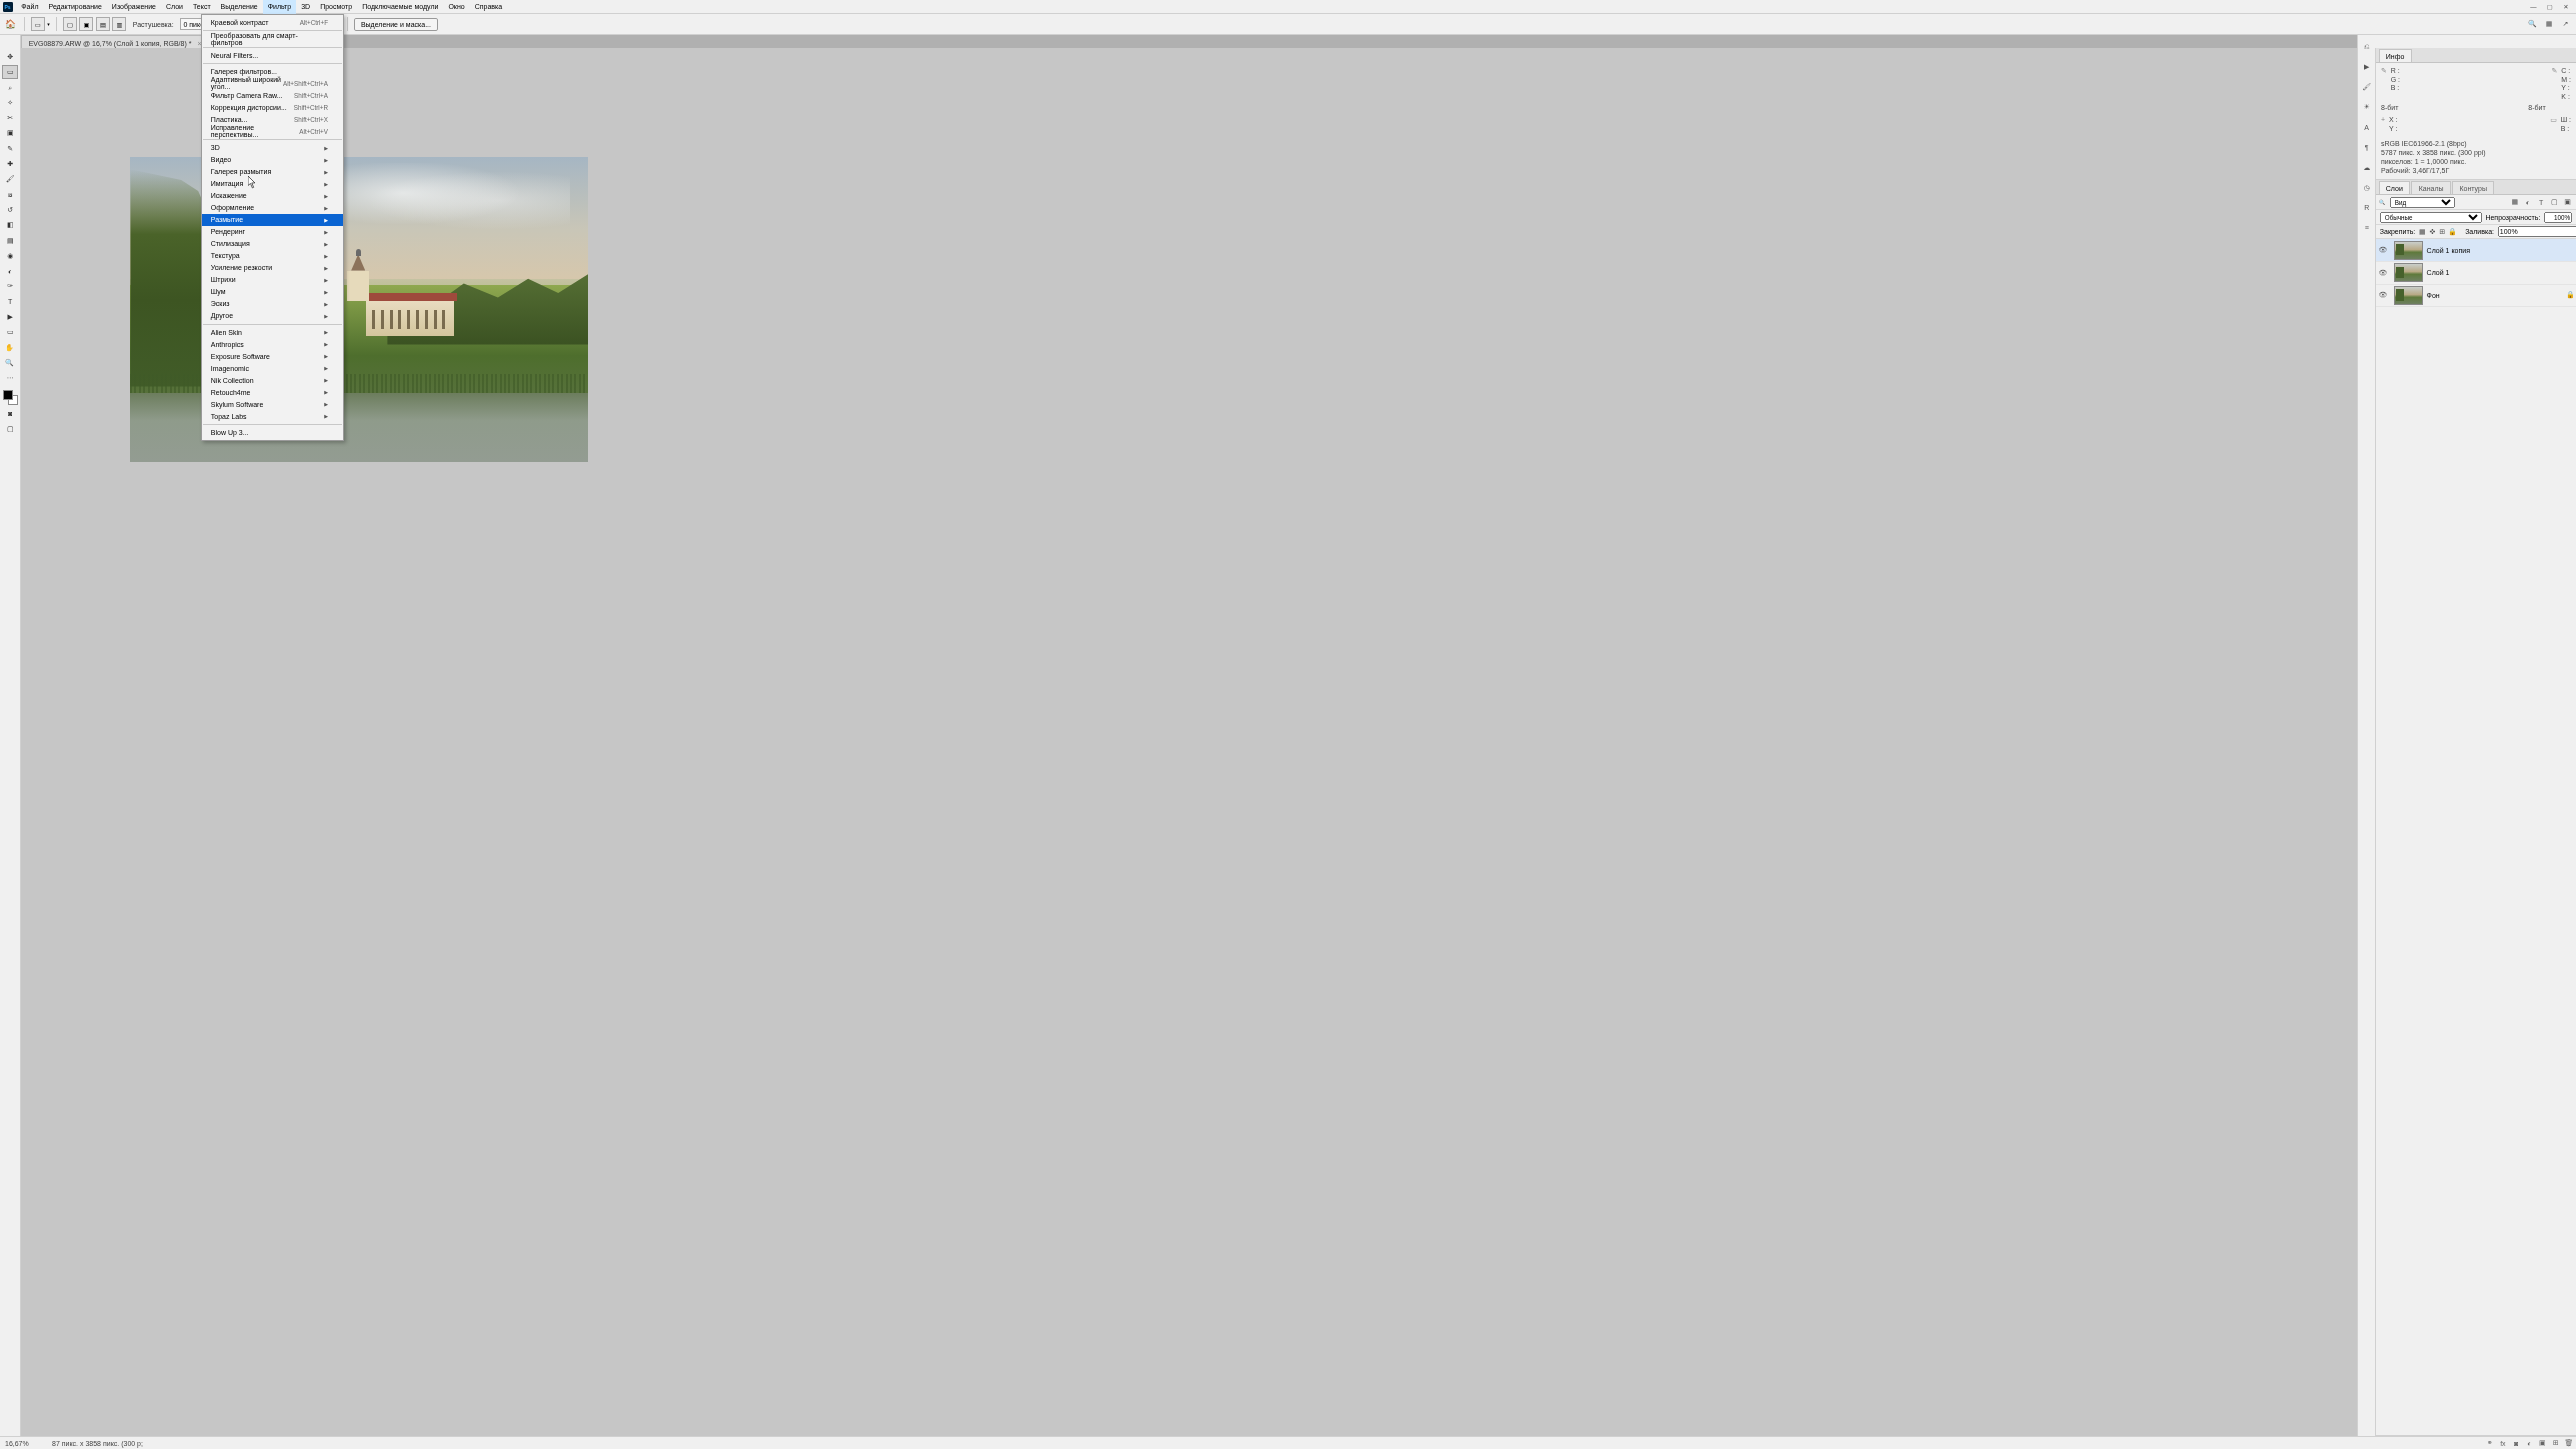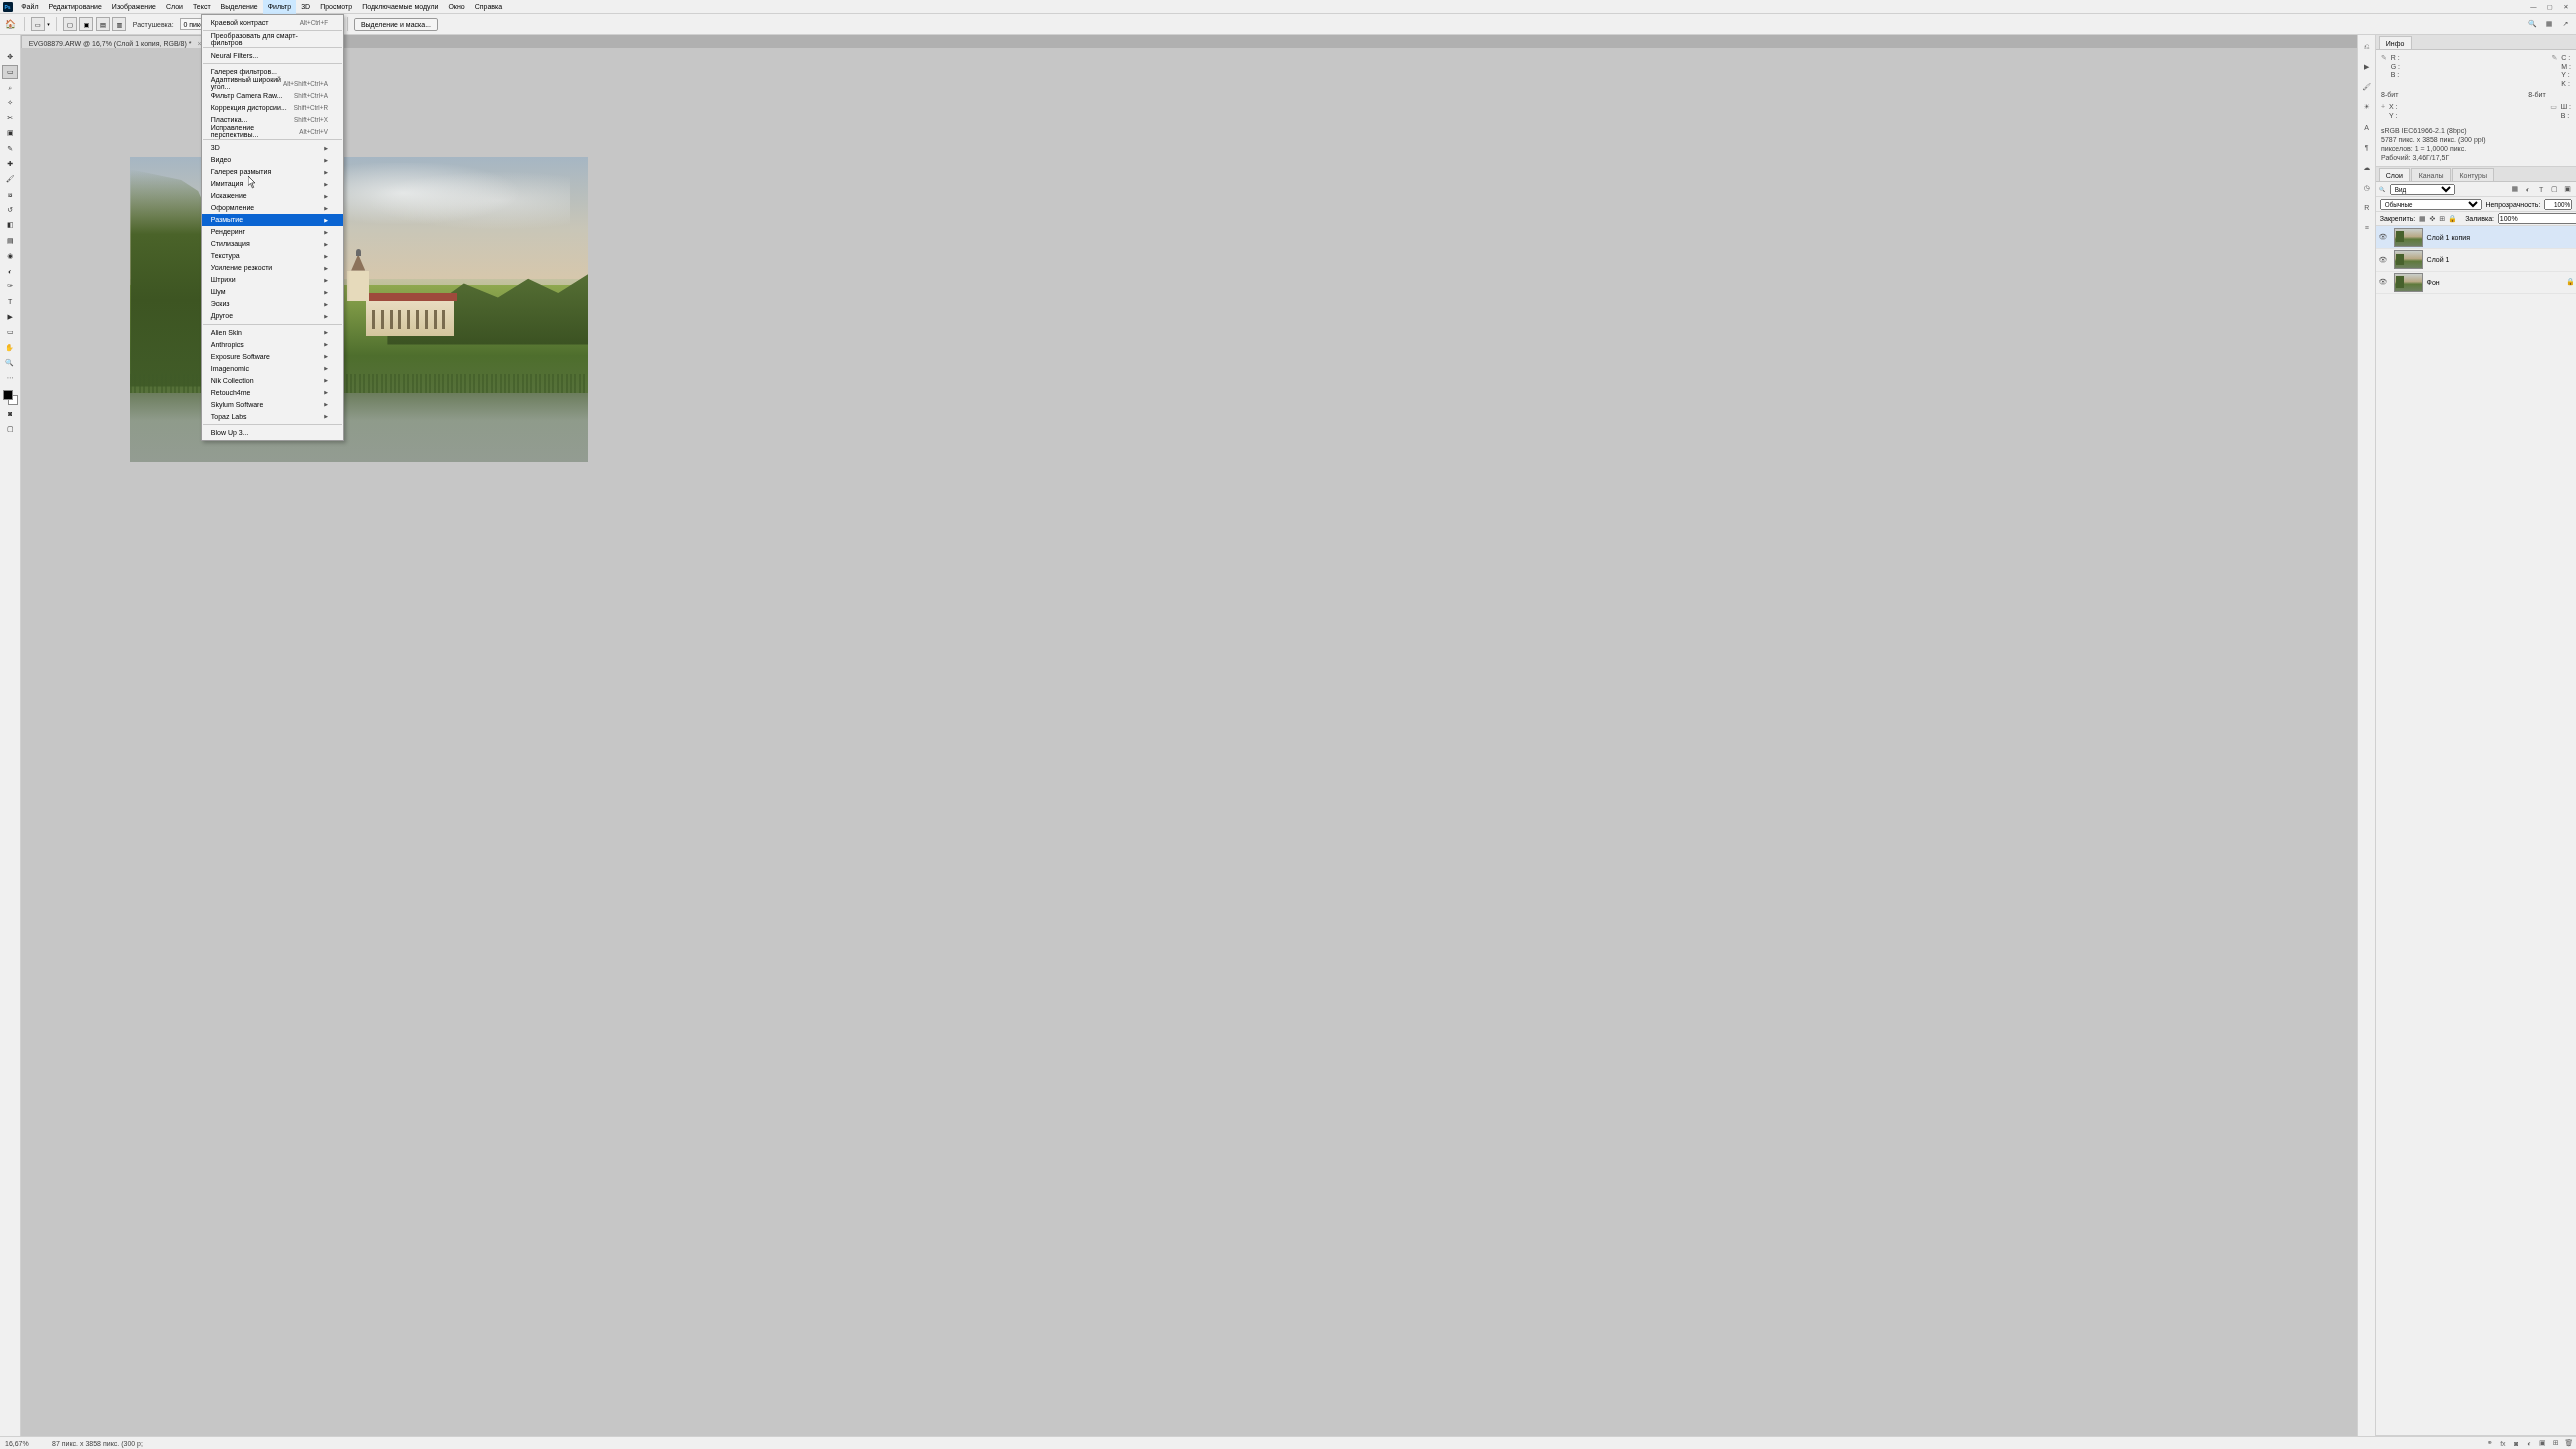--- a/index.html
+++ b/index.html
@@ -62,21 +62,21 @@
 .dd-item .sc { color:#666; font-size:6.3px;}
 .dd-item .arrow { font-size:5px; color:#555; margin-left:auto;}
 .dd-item.hover .arrow { color:#fff;}
 .dd-sep { height:0.6px; background:#c8c8c8; margin:1.9px 1.3px;}
 
 
 .dock-strip { width:17.6px; background:#f0f0f0; border-left:0.6px solid #d0d0d0; display:flex; flex-direction:column; align-items:center; padding-top:6.3px; gap:8.8px;}
 .ds-ic { width:11.3px; height:11.3px; color:#555; display:flex; align-items:center; justify-content:center;}
 
 
-.panels { width:201px; background:#f0f0f0; border-left:0.6px solid #d0d0d0; display:flex; flex-direction:column;}
+.panels { width:201px; background:#f0f0f0; border-left:0.6px solid #d0d0d0; display:flex; flex-direction:column;margin-top:13px;}
 .panel { border-bottom:0.6px solid #d0d0d0; }
 .panel-tabs { height:15px; display:flex; align-items:flex-end; background:#e0e0e0; border-bottom:0.6px solid #c4c4c4; padding-left:2.5px;}
 .ptab { padding:2.5px 6.3px; background:#f0f0f0; border:0.6px solid #c4c4c4; border-bottom:none; font-size:7px; margin-right:1.3px;}
 .ptab.inactive { background:#e6e6e6; color:#555;}
 .panel-body { padding:3.8px 5px; font-size:6.3px; color:#444;}
 .info-ic { color:#888; }
 .info-row { display:flex; align-items:flex-start; gap:6.3px; }
 .info-block { display:flex; align-items:flex-start; gap:3.8px; }
 .info-lines { line-height:8.8px;}
 .info-doc { margin-top:6.3px; line-height:8.8px; color:#444;}

